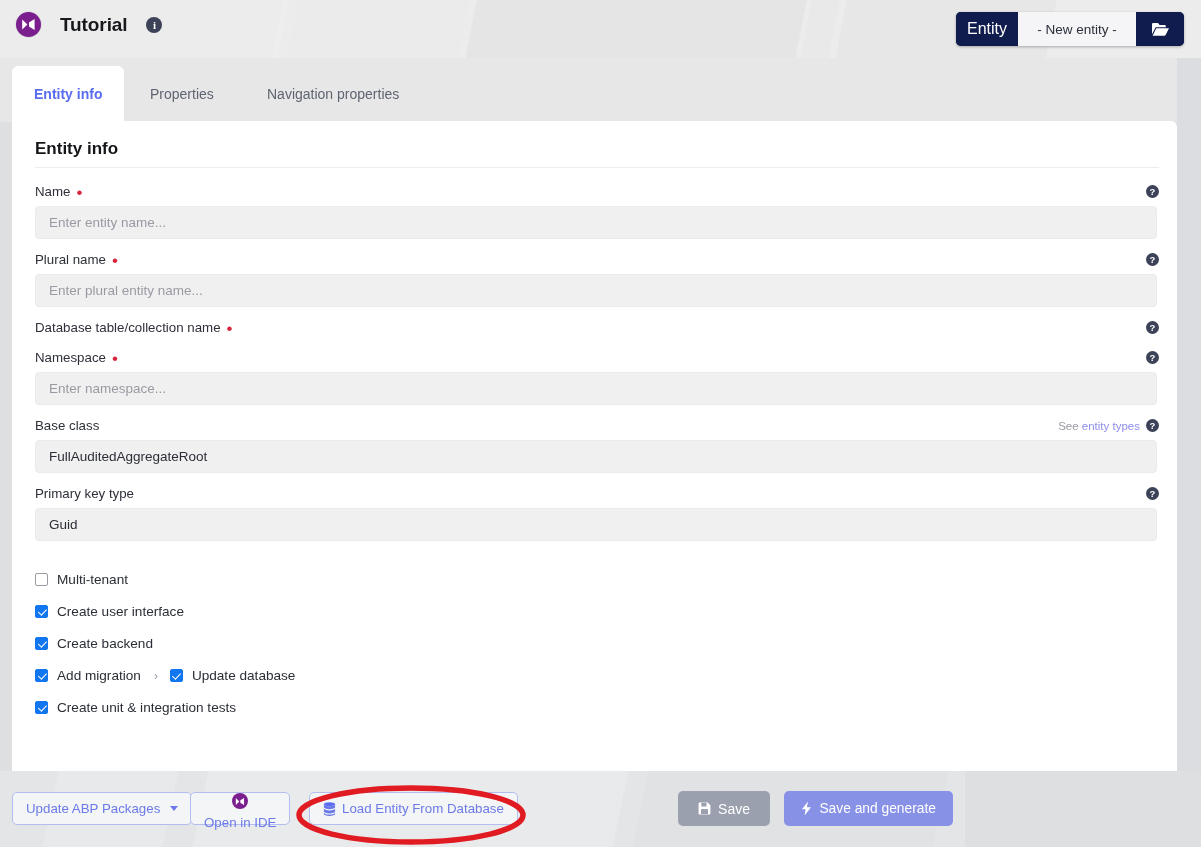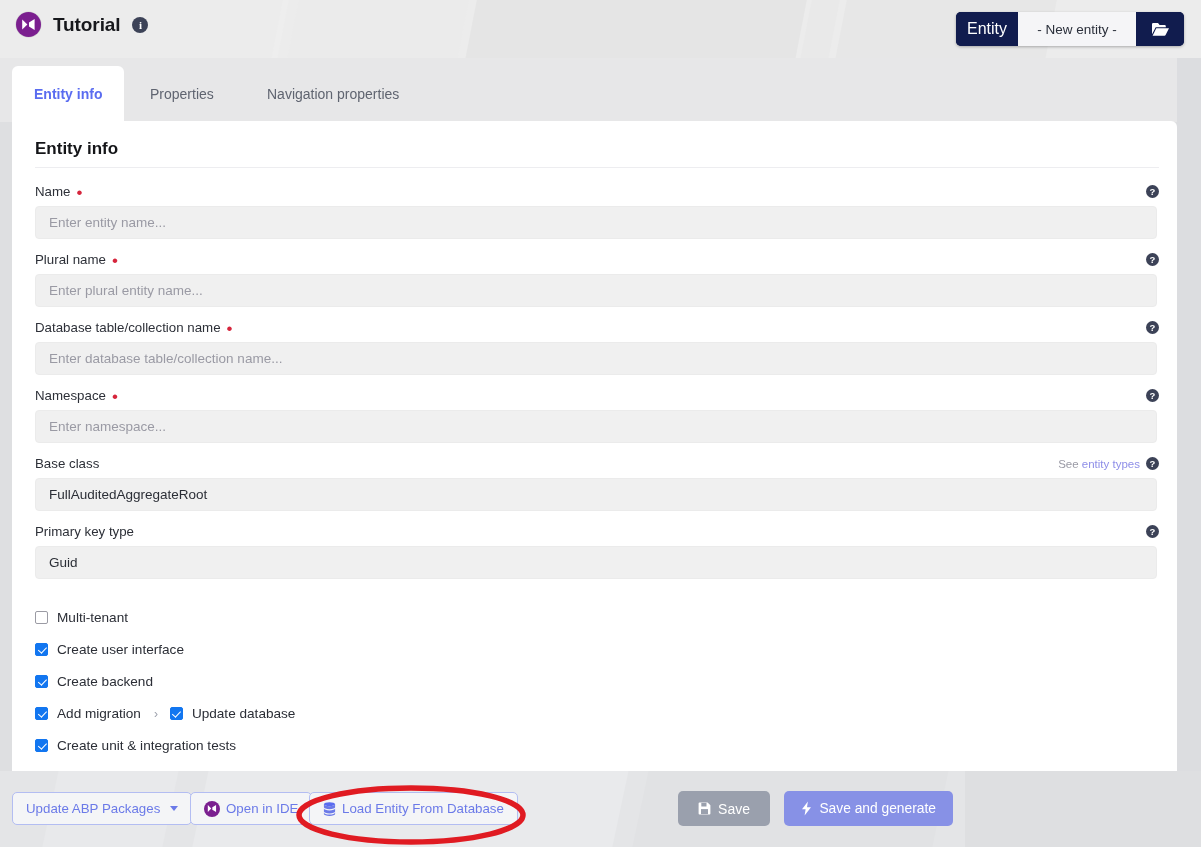--- a/index.html
+++ b/index.html
@@ -35,21 +35,21 @@
   }
   .band-a { left: 276px; width: 6px; background: #eeeeee; }
   .band-b { left: 292px; width: 170px; background: #ebebeb; }
   .band-c { left: 470px; width: 330px; background: #e5e5e5; }
   .band-d { left: 805px; width: 28px; background: #e9e9e9; }
   .band-e { left: 840px; width: 210px; background: #e7e7e7; }
 
   .brand {
     position: absolute;
     left: 16px; top: 12px;
-    display: flex; align-items: center; gap: 12px;
+    display: flex; align-items: center; gap: 19px;
     z-index: 5;
   }
   .logo {
     width: 25px; height: 25px;
     border-radius: 50%;
     background: #7b1f8f;
     display: flex; align-items: center; justify-content: center;
     box-shadow: 0 0 0 0.5px rgba(0,0,0,.12);
   }
   .logo svg { display: block; }
@@ -296,21 +296,21 @@
     background: #f4f5f7;
     border: 1px solid #b3bdf2;
     border-radius: 5px;
     color: #6b7ae8;
     font-size: 13.3px;
     cursor: pointer;
     white-space: nowrap;
     z-index: 3;
   }
   .b-update { left: 12px; top: 21px; }
-  .b-ide    { left: 190px; top: 21px; }
+  .b-ide    { left: 190px; top: 21px; flex-direction: column; }
   .b-load   { left: 309px; top: 21px; }
 
   .caret {
     width: 0; height: 0;
     border-left: 4.5px solid transparent;
     border-right: 4.5px solid transparent;
     border-top: 5.5px solid #6b7ae8;
     margin-left: 4px;
   }
   .mini-logo {
@@ -443,21 +443,20 @@
       </div>
 
       <div class="field">
         <div class="field-head">
           <span class="field-label">Database table/collection name</span>
           <span class="req">•</span>
           <span class="field-right">
             <span class="help-icon">?</span>
           </span>
         </div>
-        <div class="input placeholder">Enter database table/collection name...</div>
       </div>
 
       <div class="field">
         <div class="field-head">
           <span class="field-label">Namespace</span>
           <span class="req">•</span>
           <span class="field-right">
             <span class="help-icon">?</span>
           </span>
         </div>

